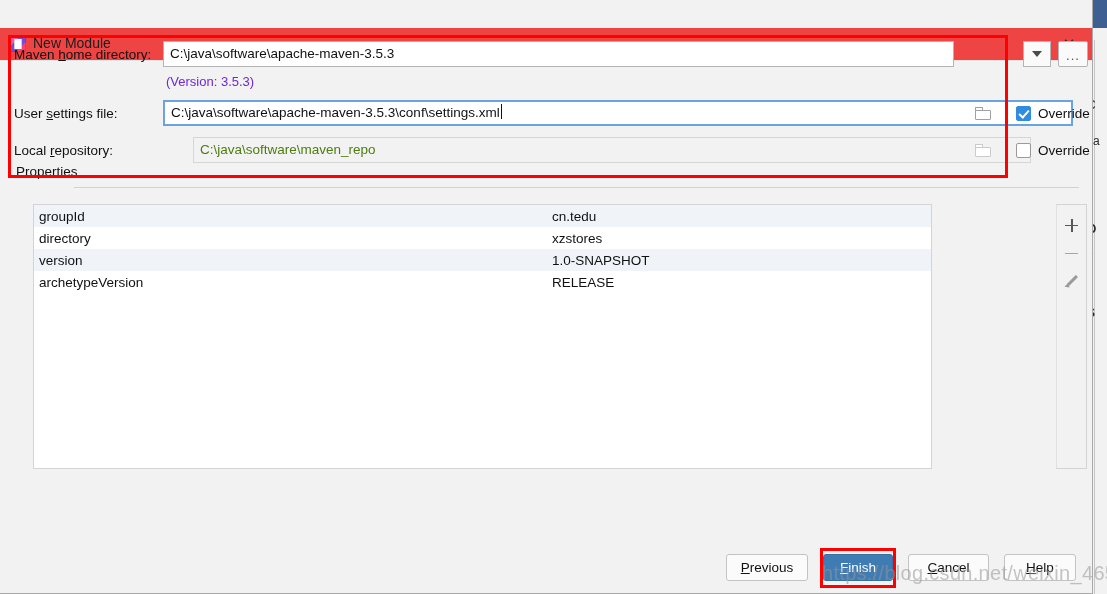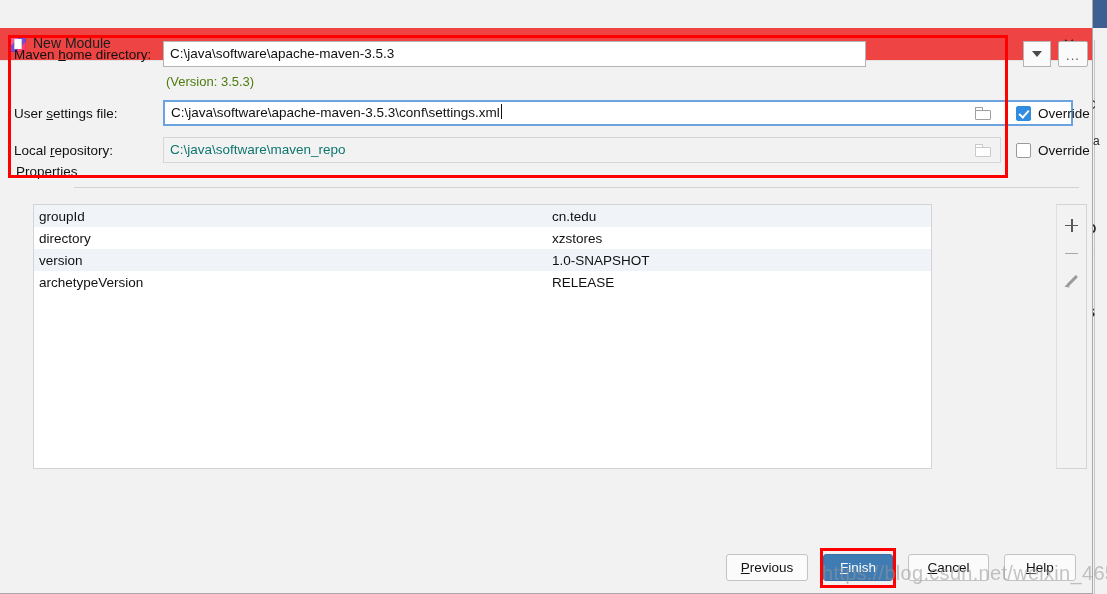--- a/index.html
+++ b/index.html
@@ -142,35 +142,36 @@
     white-space: nowrap;
     overflow: hidden;
   }
   .txt.focused {
     border: 2px solid #6aa3e0;
     line-height: 22px;
   }
   .txt.disabled {
     background: #f2f2f2;
     border-color: #d6d6d6;
-    color: #0f766e;
+    color: #4d7c0f;
+    margin-left: 30px;
   }
   .caret {
     display: inline-block;
     width: 1px;
     height: 15px;
     background: #111;
     vertical-align: -2px;
     margin-left: 1px;
   }
 
   .version-note {
     position: absolute;
     font-size: 13px;
-    color: #4d7c0f;
+    color: #6d28d9;
   }
 
   
   .combo-arrow {
     position: absolute;
     box-sizing: border-box;
     width: 28px; height: 26px;
     background: #fafafa;
     border: 1px solid #b4b4b4;
     display: flex;
@@ -400,21 +401,21 @@
 
   <div class="titlebar">
     <span class="titlebar-icon"></span>
     <span class="titlebar-title">New Module</span>
     <div class="titlebar-close">✕</div>
   </div>
 
   <div class="form-area">
 
     <div class="row-label" style="left:14px; top:15px;"><span>Maven </span><u>h</u><span>ome directory:</span></div>
-    <div class="txt" style="left:163px; top:9px; width:703px;">C:\java\software\apache-maven-3.5.3</div>
+    <div class="txt" style="left:163px; top:9px; width:791px;">C:\java\software\apache-maven-3.5.3</div>
     <div class="combo-arrow" style="left:1023px; top:9px;">
       <span class="tri"></span>
     </div>
     <div class="ellipsis-btn" style="left:1058px; top:9px;">...</div>
 
     <div class="version-note" style="left:166px; top:42px;">(Version: 3.5.3)</div>
 
     <div class="row-label" style="left:14px; top:74px;"><span>User </span><u>s</u><span>ettings file:</span></div>
     <div class="txt focused" style="left:163px; top:68px; width:910px;"><span>C:\java\software\apache-maven-3.5.3\conf\settings.xml</span><span class="caret"></span></div>
     <div class="folder-icon" style="left:975px; top:75px;">

